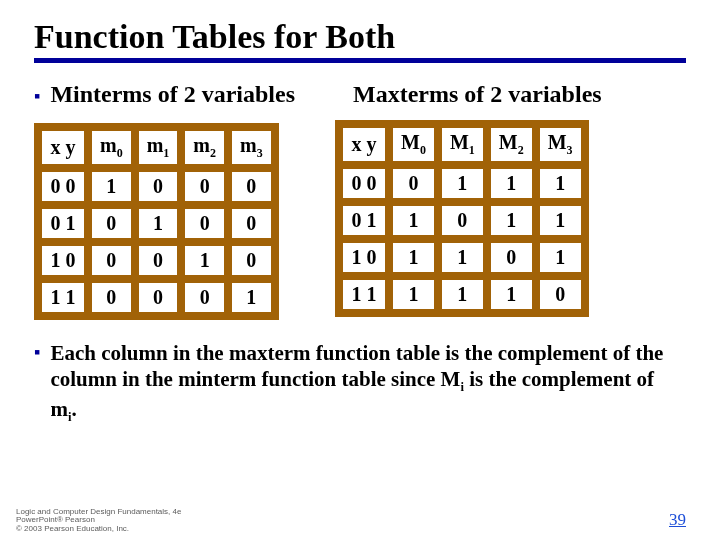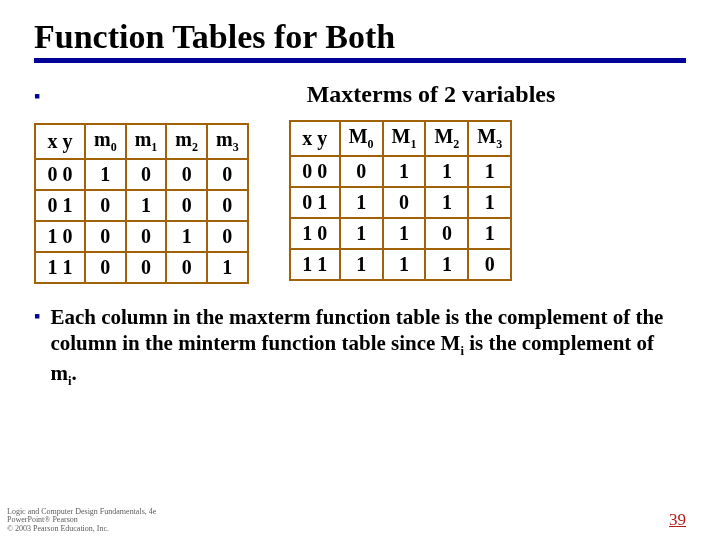--- a/index.html
+++ b/index.html
@@ -46,21 +46,21 @@
     font-size: 18px;
     line-height: 30px;
   }
   .col .colhead.nobullet { margin-left: 18px; }
   table.ftab {
     border-collapse: collapse;
     font-size: 20px;
     font-weight: bold;
   }
   table.ftab td, table.ftab th {
-    border: 2px solid #a16207;
+    border: 8px solid #a16207;
     text-align: center;
     padding: 3px 8px;
     min-width: 40px;
   }
   table.ftab th.xyhead {
     min-width: 50px;
     white-space: nowrap;
   }
   .sub { font-size: 0.6em; vertical-align: sub; }
   .note {
@@ -70,52 +70,53 @@
     font-size: 21px;
     font-weight: bold;
     line-height: 1.25;
     margin-top: 8px;
     padding-right: 20px;
   }
   .note .bullet { line-height: 24px; }
   .footer-left {
     position: absolute;
     bottom: 6px;
-    left: 7px;
+    left: 16px;
     font-size: 8px;
     color: #5c5c5c;
     line-height: 1.1;
-    font-family: Liberation Serif, serif;
+    font-family: Liberation Sans, sans-serif;
   }
   .footer-right {
     position: absolute;
     bottom: 10px;
     right: 34px;
     font-size: 17px;
     display: flex;
     gap: 28px;
     align-items: baseline;
   }
   .pagenum {
-    color: #b91c1c;
+    color: #1d4ed8;
     text-decoration: underline;
   }
 </style>
 </head>
 <body>
 
 <div class="slide">
   <h1 class="title">Function Tables for Both</h1>
   <div class="rule"></div>
 
   <div class="cols">
 
     <div class="col">
       <div class="colhead">
         <span class="bullet">▪</span>
+        <span>Minterms of 2 variables</span>
       </div>
       <table class="ftab">
         <tbody>
             <tr>
           <th class="xyhead">x y</th>
           <th>m<span class="sub">0</span></th>
           <th>m<span class="sub">1</span></th>
           <th>m<span class="sub">2</span></th>
           <th>m<span class="sub">3</span></th>
         </tr>

